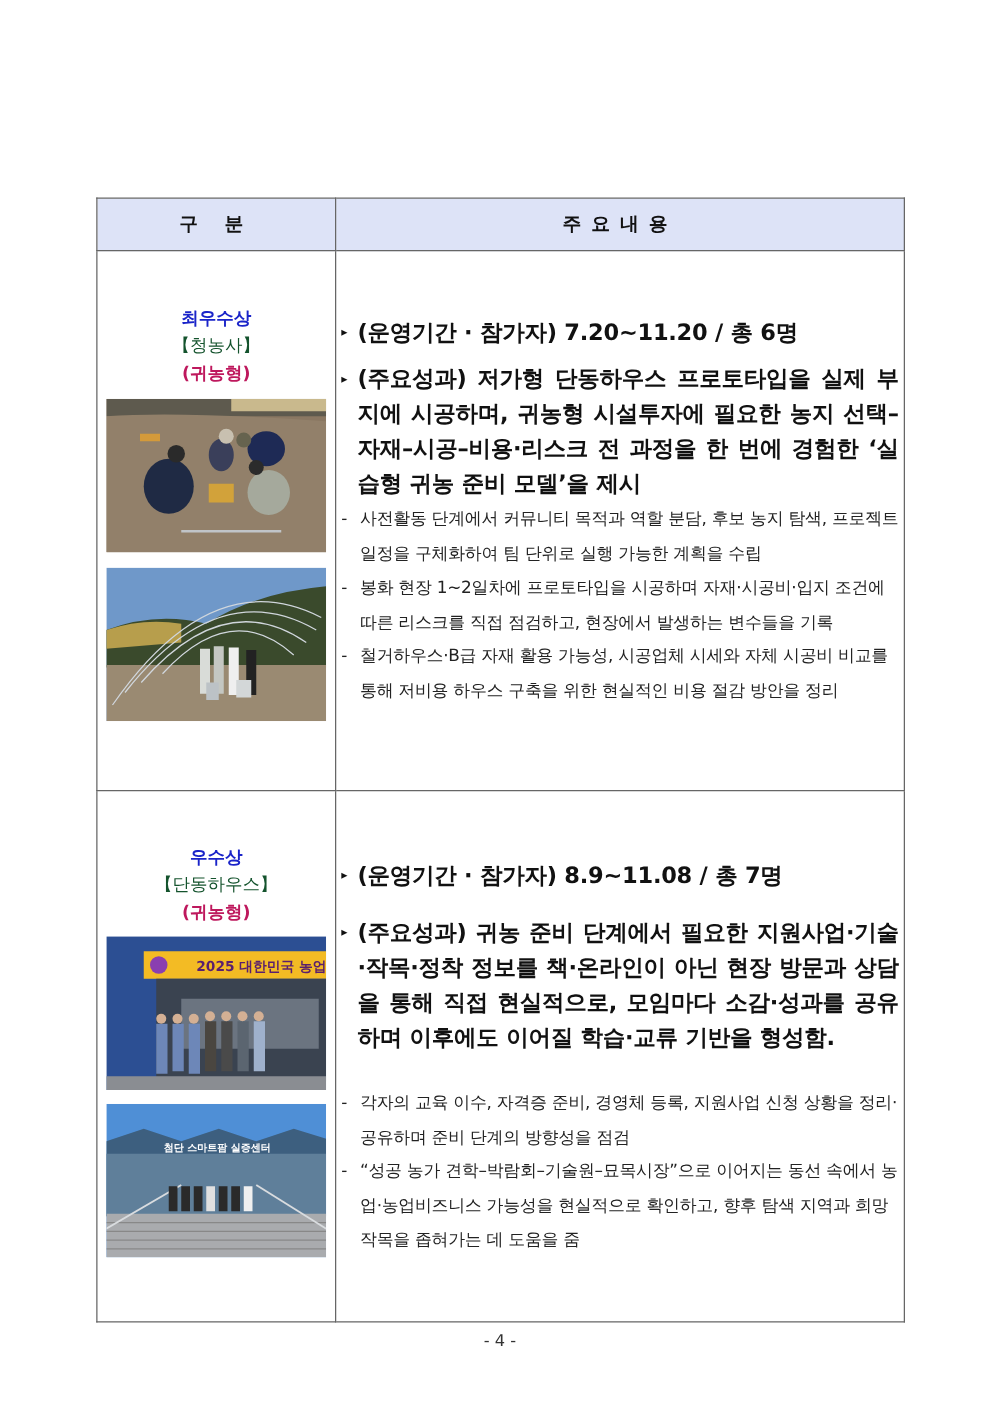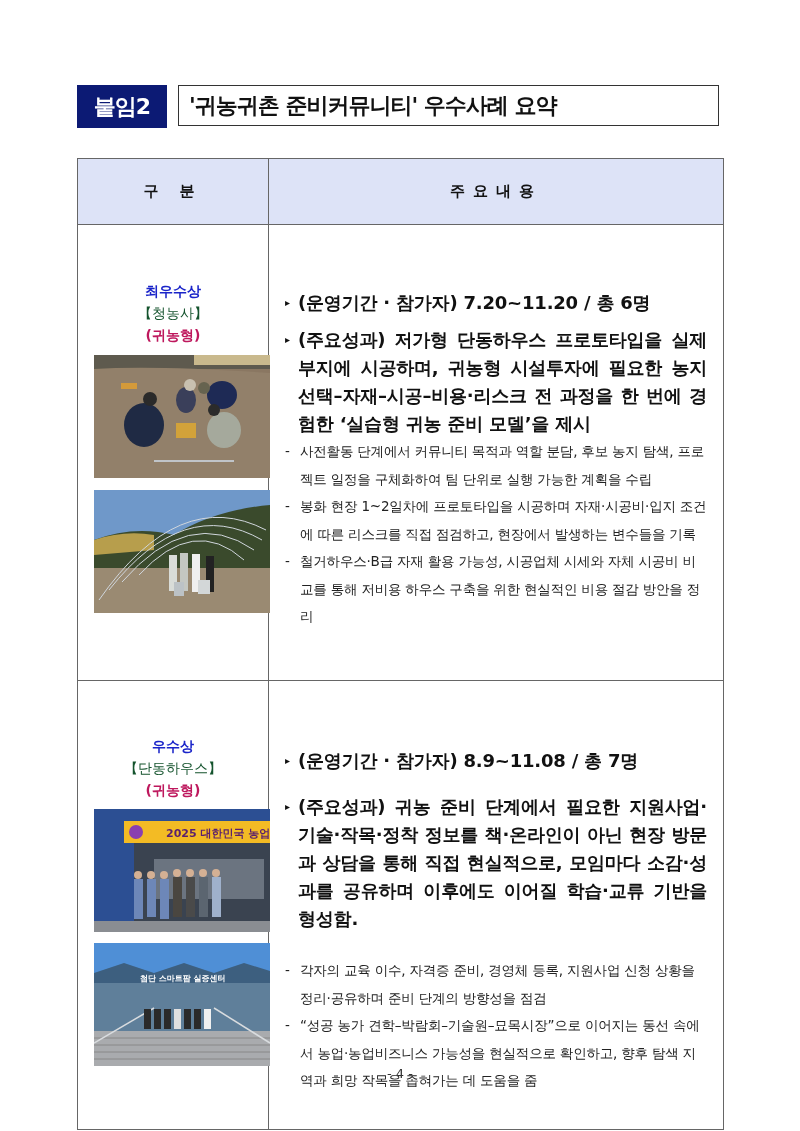--- a/index.html
+++ b/index.html
@@ -8,21 +8,21 @@
   .title-wrap { position:absolute; left:77px; top:85px; width:644px; height:43px; }
   .tag { position:absolute; left:0; top:0; width:90px; height:43px; background:#0c1a74;
          color:#fff; font-weight:bold; font-size:22px; letter-spacing:-1px;
          display:flex; align-items:center; justify-content:center; }
   .title-box { position:absolute; left:101px; top:0; width:541px; height:41px;
          border:1px solid #333; display:flex; align-items:center; padding-left:10px;
          box-sizing:border-box; font-weight:bold; font-size:22px; letter-spacing:-1px; }
 
   table.main { position:absolute; left:77px; top:158px; width:646px; border-collapse:collapse;
                table-layout:fixed; }
-  table.main td, table.main th { border:1.5px solid #666; padding:16px; vertical-align:top; }
+  table.main td, table.main th { border:1.5px solid #666; padding:4px; vertical-align:top; }
   table.main th { background:#dde3f7; height:33px; font-size:15px; font-weight:bold;
                   text-align:center; vertical-align:middle; letter-spacing:8px; }
   col.c1 { width:191px; } col.c2 { width:455px; }
   .row1 td { height:423px; }
   .row2 td { height:416px; }
 
   .left { text-align:center; position:relative; }
   .award { color:#1a24c9; font-weight:bold; font-size:14px; line-height:22px; }
   .team { font-weight:normal; font-size:14px; line-height:22px; color:#14532d; }
   .type { font-weight:bold; font-size:14px; line-height:22px; color:#be185d; }
@@ -35,22 +35,20 @@
   .dash { font-size:13.5px; line-height:27.5px; position:relative; padding-left:15px; color:#222;
           letter-spacing:-0.2px; }
   .dash::before { content:"-"; position:absolute; left:0; top:0; }
   .pagenum { position:absolute; left:0; width:800px; top:1066px; text-align:center;
              font-size:13px; color:#333; }
 </style>
 </head>
 <body>
 
 <div class="title-wrap">
-  <div class="tag">붙임2</div>
-  <div class="title-box">'귀농귀촌 준비커뮤니티' 우수사례 요약</div>
 </div>
 
 <table class="main">
   <colgroup>
       <col class="c1">
       <col class="c2">
     </colgroup>
   <thead>
     <tr>
       <th>구 분</th>

